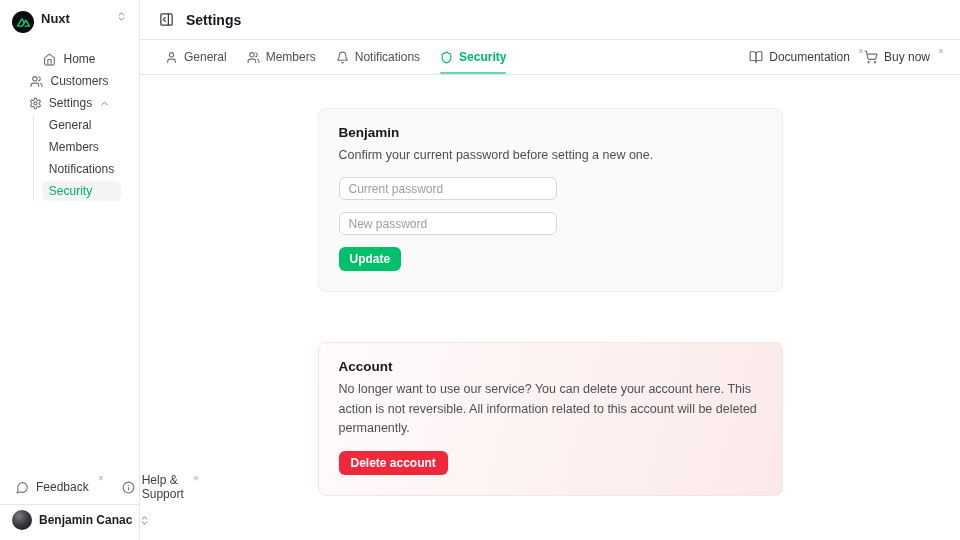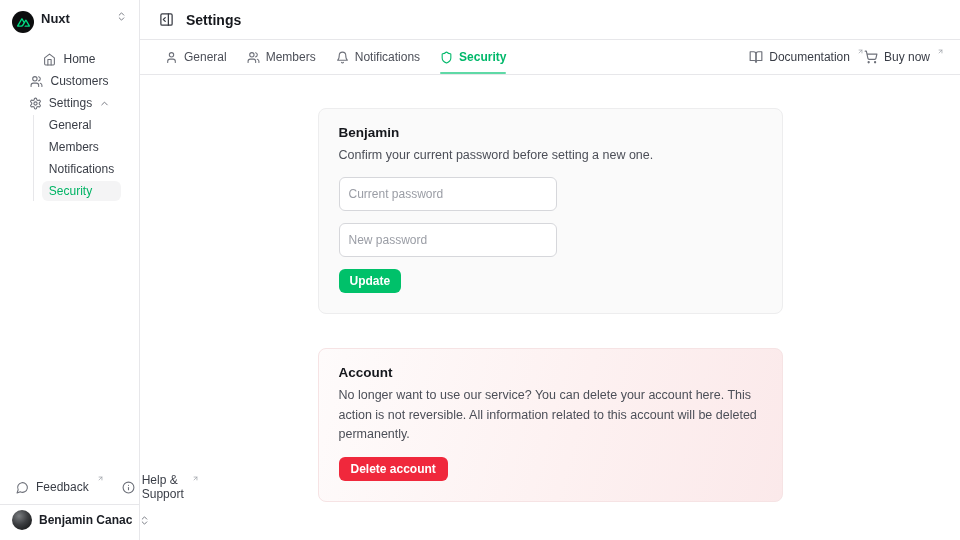--- a/index.html
+++ b/index.html
@@ -44,24 +44,24 @@
   .tab.active { color:#00b86a; font-weight:600; }
   .tab.active .ic { color:#00b86a; }
   .tab.active::after { content:""; position:absolute; left:0; right:0; bottom:0; height:2px; background:#5fd9a6; border-radius:2px; }
   .tool-links { display:flex; align-items:flex-end; }
   .tool-link { display:flex; align-items:center; gap:6px; font-size:12px; color:#393d46; cursor:pointer; }
   .tool-link .ic { display:flex; color:#6d7079; }
 
   .content { flex:1; overflow:auto; padding:33px 0 20px; }
   .card { width:465px; margin:0 auto; border-radius:8px; padding:16px 20px 20px; }
   .card-pwd { background:#fafafa; border:1px solid #ededee; }
-  .card-acct { margin-top:34px; background:linear-gradient(105deg,#fefbfb 0%,#fdf1f1 55%,#fbe9ea 100%); border:1px solid #f6e3e4; }
+  .card-acct { margin-top:50px; background:linear-gradient(105deg,#fefbfb 0%,#fdf1f1 55%,#fbe9ea 100%); border:1px solid #f6e3e4; }
   .card h2 { font-size:13.5px; font-weight:700; color:#16181d; margin-bottom:6px; }
   .card .desc { font-size:12.5px; color:#4c4f58; line-height:1.55; }
-  .field { display:block; width:218px; height:34px; margin-top:12px; border:1px solid #d6d7db; border-radius:6px; background:#fff; padding:0 9px; font-size:12px; color:#16181d; font-family:inherit; outline:none; }
+  .field { display:block; width:218px; height:23px; margin-top:12px; border:1px solid #d6d7db; border-radius:6px; background:#fff; padding:0 9px; font-size:12px; color:#16181d; font-family:inherit; outline:none; }
   .field::placeholder { color:#9a9da5; }
   .btn { display:inline-block; margin-top:12px; border:none; border-radius:6px; padding:5px 11px; font-size:12px; font-weight:600; color:#fff; font-family:inherit; cursor:pointer; }
   .btn-update { background:#00c16a; }
   .btn-delete { background:#f0283c; padding:5px 12px; }
   svg { display:block; }
 </style>
 </head>
 <body>
 
 <div class="app">

